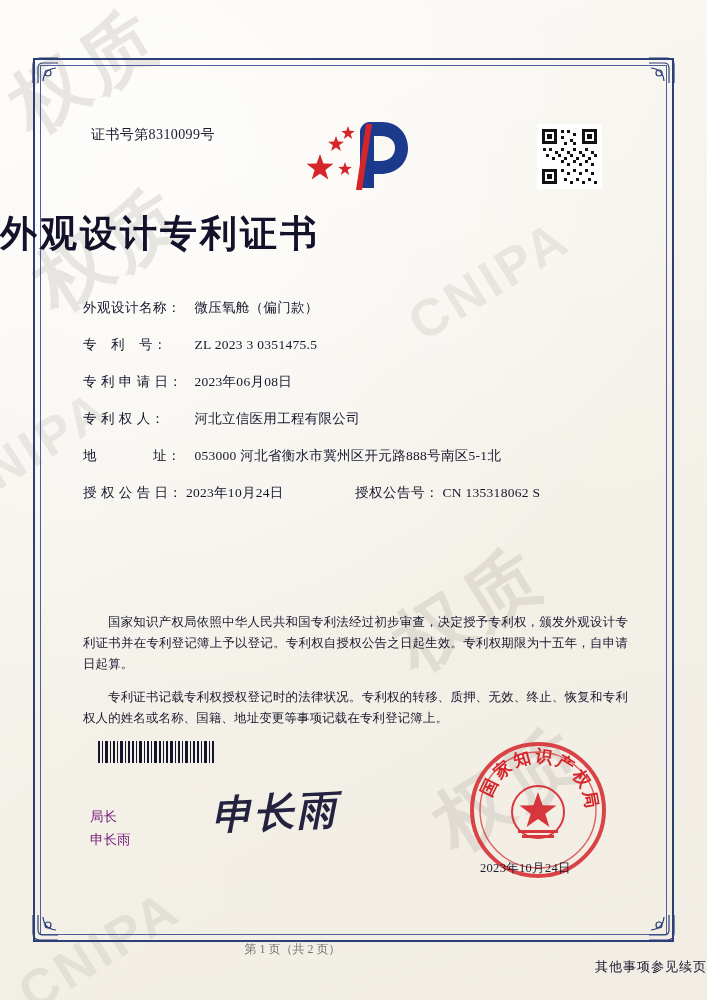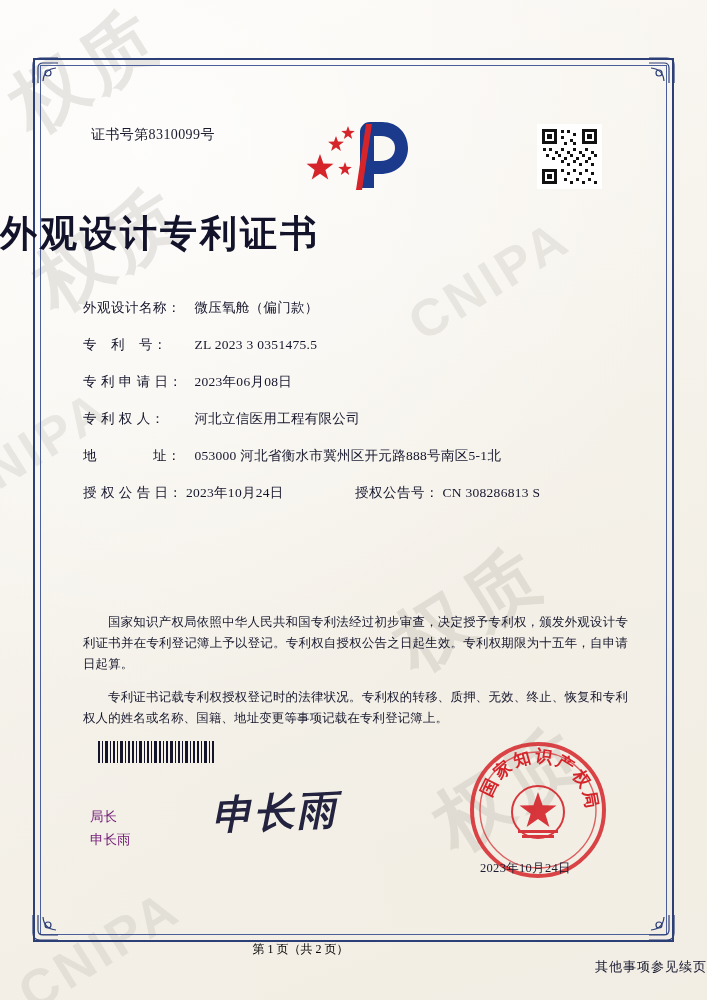--- a/index.html
+++ b/index.html
@@ -197,25 +197,25 @@
     position: absolute;
     left: 480px; top: 860px;
     font-size: 12.5px;
     color: #1b1b30;
     letter-spacing: 0.3px;
   }
 
   
   .page-num {
     position: absolute;
-    left: 8px; top: 941px;
+    left: 0; top: 941px;
     width: 585px;
     text-align: center;
     font-size: 12px;
-    color: #000000;
+    color: #737373;
   }
   .footer-note {
     position: absolute;
     left: 0; top: 958px;
     width: 707px;
     text-align: right;
     font-size: 13px;
     color: #15152c;
     letter-spacing: 1px;
   }
@@ -380,21 +380,21 @@
       <span class="f-label lbl-w108">地　　　　址：</span>
       <span class="f-value">053000 河北省衡水市冀州区开元路888号南区5-1北</span>
     </div>
     <div class="field-row row-split">
       <div class="half">
         <span class="f-label">授 权 公 告 日：</span>
         <span class="f-value">2023年10月24日</span>
       </div>
       <div class="half">
         <span class="f-label">授权公告号：</span>
-        <span class="f-value">CN 308286813 S</span>
+        <span class="f-value">CN 135318062 S</span>
       </div>
     </div>
   </div>
 
   <div class="paras">
     <p>国家知识产权局依照中华人民共和国专利法经过初步审查，决定授予专利权，颁发外观设计专利证书并在专利登记簿上予以登记。专利权自授权公告之日起生效。专利权期限为十五年，自申请日起算。</p>
     <p>专利证书记载专利权授权登记时的法律状况。专利权的转移、质押、无效、终止、恢复和专利权人的姓名或名称、国籍、地址变更等事项记载在专利登记簿上。</p>
   </div>
 
   <div class="barcode">

